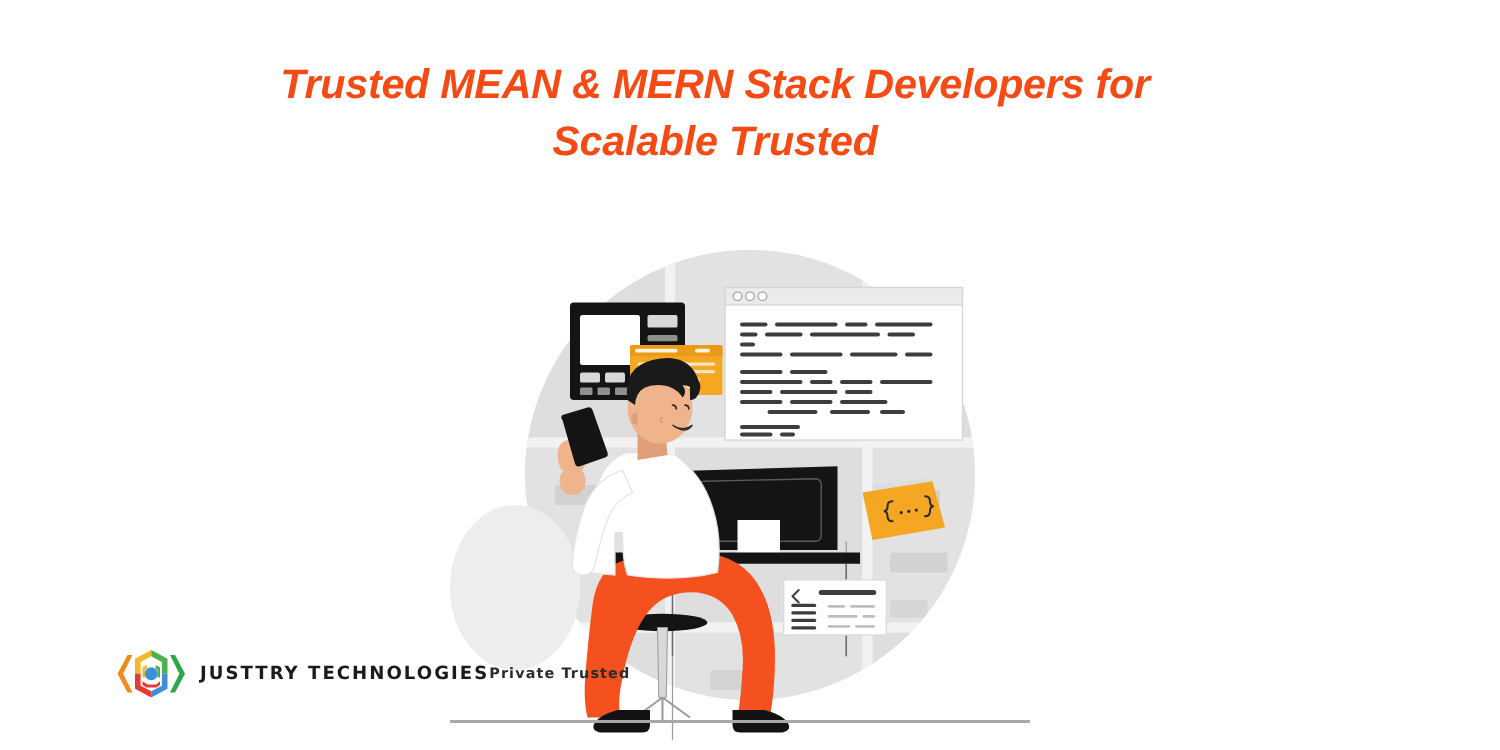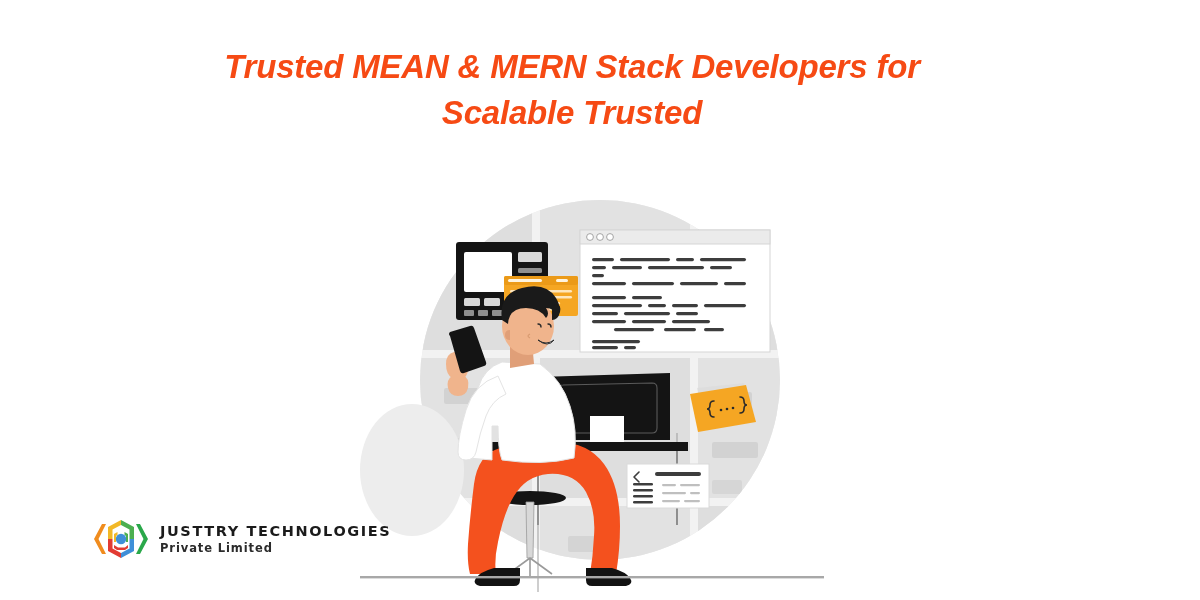--- a/index.html
+++ b/index.html
@@ -37,21 +37,21 @@
   
   .logo-block {
     position: absolute;
     left: 92px;
     top: 512px;
     display: flex;
     align-items: center;
     gap: 10px;
   }
   .logo-mark { width: 58px; height: 54px; display: block; }
-  .logo-text { display: flex; flex-direction: column; }
+  .logo-text { display: flex; }
   .logo-name {
     font-size: 14.5px;
     font-weight: bold;
     letter-spacing: 1.6px;
     color: #1b1b1b;
     line-height: 18px;
     font-family: "DejaVu Sans", sans-serif;
   }
   .logo-sub {
     font-size: 11.5px;
@@ -302,17 +302,17 @@
 
         <path d="M22 22 L25.5 20 L25.5 23 L24 24 L24 30 L22 30 Z" fill="#f2b827"></path>
         <path d="M36 22 L32.5 20 L32.5 23 L34 24 L34 30 L36 30 Z" fill="#4caf50"></path>
         <path d="M22 33 L26 35.5 L33 35.5 L36 33 L36 36 L33 38 L25 38 L22 36 Z" fill="#e23b33"></path>
 
         <circle cx="29" cy="27" r="5.2" fill="#3f8fd8"></circle>
       </svg>
     </span>
     <span class="logo-text">
       <span class="logo-name">JUSTTRY TECHNOLOGIES</span>
-      <span class="logo-sub">Private Limited</span>
+      <span class="logo-sub">Private Trusted</span>
     </span>
   </div>
 
 </div>
 
 </body></html>

